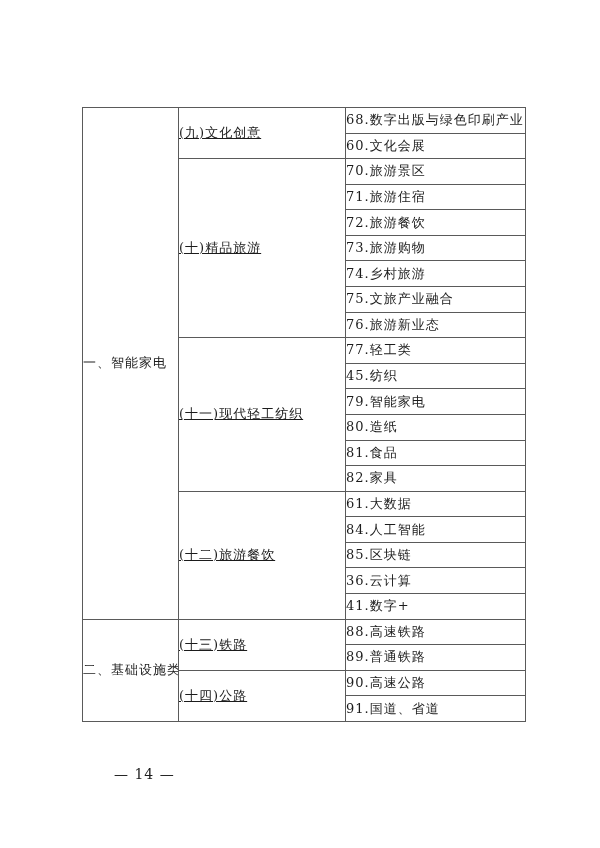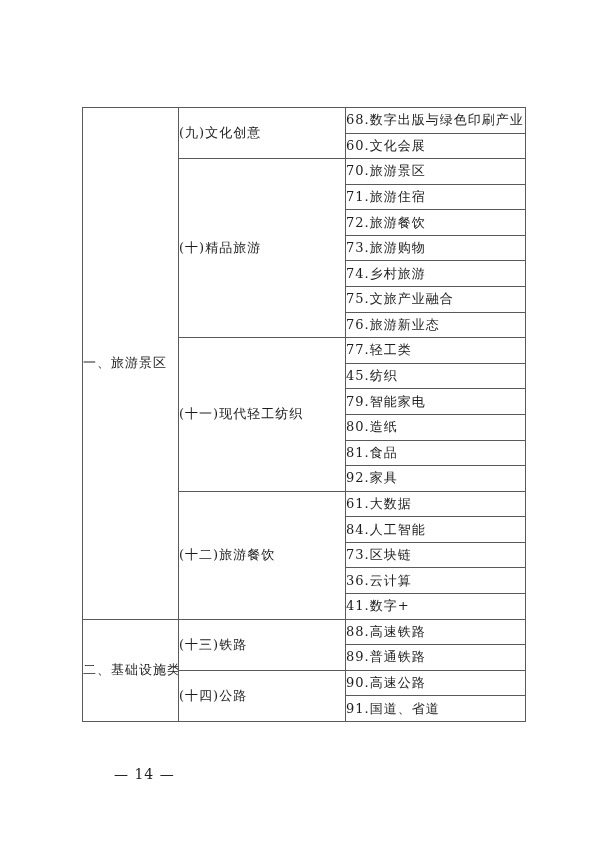--- a/index.html
+++ b/index.html
@@ -33,20 +33,21 @@
     padding: 0;
     overflow: hidden;
     white-space: nowrap;
   }
   td.group-cell {
     padding-left: 1px;
     padding-right: 0;
   }
   td.subcategory-cell {
     padding-left: 6px;
+    text-decoration: underline;
   }
   td.item-cell {
     padding-left: 2px;
   }
   .page-number {
     position: absolute;
     left: 86px;
     top: 766px;
     font-size: 14px;
     letter-spacing: 1px;
@@ -60,21 +61,21 @@
 <div class="page">
 
   <table class="category-table">
     <colgroup>
       <col style="width:96px">
       <col style="width:167px">
       <col style="width:180px">
     </colgroup>
     <tbody>
         <tr>
-          <td class="group-cell" rowspan="20">一、旅游景区</td>
+          <td class="group-cell" rowspan="20">一、智能家电</td>
           <td class="subcategory-cell" rowspan="2">(九)文化创意</td>
           <td class="item-cell">68.数字出版与绿色印刷产业</td>
         </tr>
         <tr>
           <td class="item-cell">60.文化会展</td>
         </tr>
         <tr>
           <td class="subcategory-cell" rowspan="7">(十)精品旅游</td>
           <td class="item-cell">70.旅游景区</td>
         </tr>
@@ -106,31 +107,31 @@
         <tr>
           <td class="item-cell">79.智能家电</td>
         </tr>
         <tr>
           <td class="item-cell">80.造纸</td>
         </tr>
         <tr>
           <td class="item-cell">81.食品</td>
         </tr>
         <tr>
-          <td class="item-cell">92.家具</td>
+          <td class="item-cell">82.家具</td>
         </tr>
         <tr>
           <td class="subcategory-cell" rowspan="5">(十二)旅游餐饮</td>
           <td class="item-cell">61.大数据</td>
         </tr>
         <tr>
           <td class="item-cell">84.人工智能</td>
         </tr>
         <tr>
-          <td class="item-cell">73.区块链</td>
+          <td class="item-cell">85.区块链</td>
         </tr>
         <tr>
           <td class="item-cell">36.云计算</td>
         </tr>
         <tr>
           <td class="item-cell">41.数字+</td>
         </tr>
         <tr>
           <td class="group-cell" rowspan="4">二、基础设施类</td>
           <td class="subcategory-cell" rowspan="2">(十三)铁路</td>

